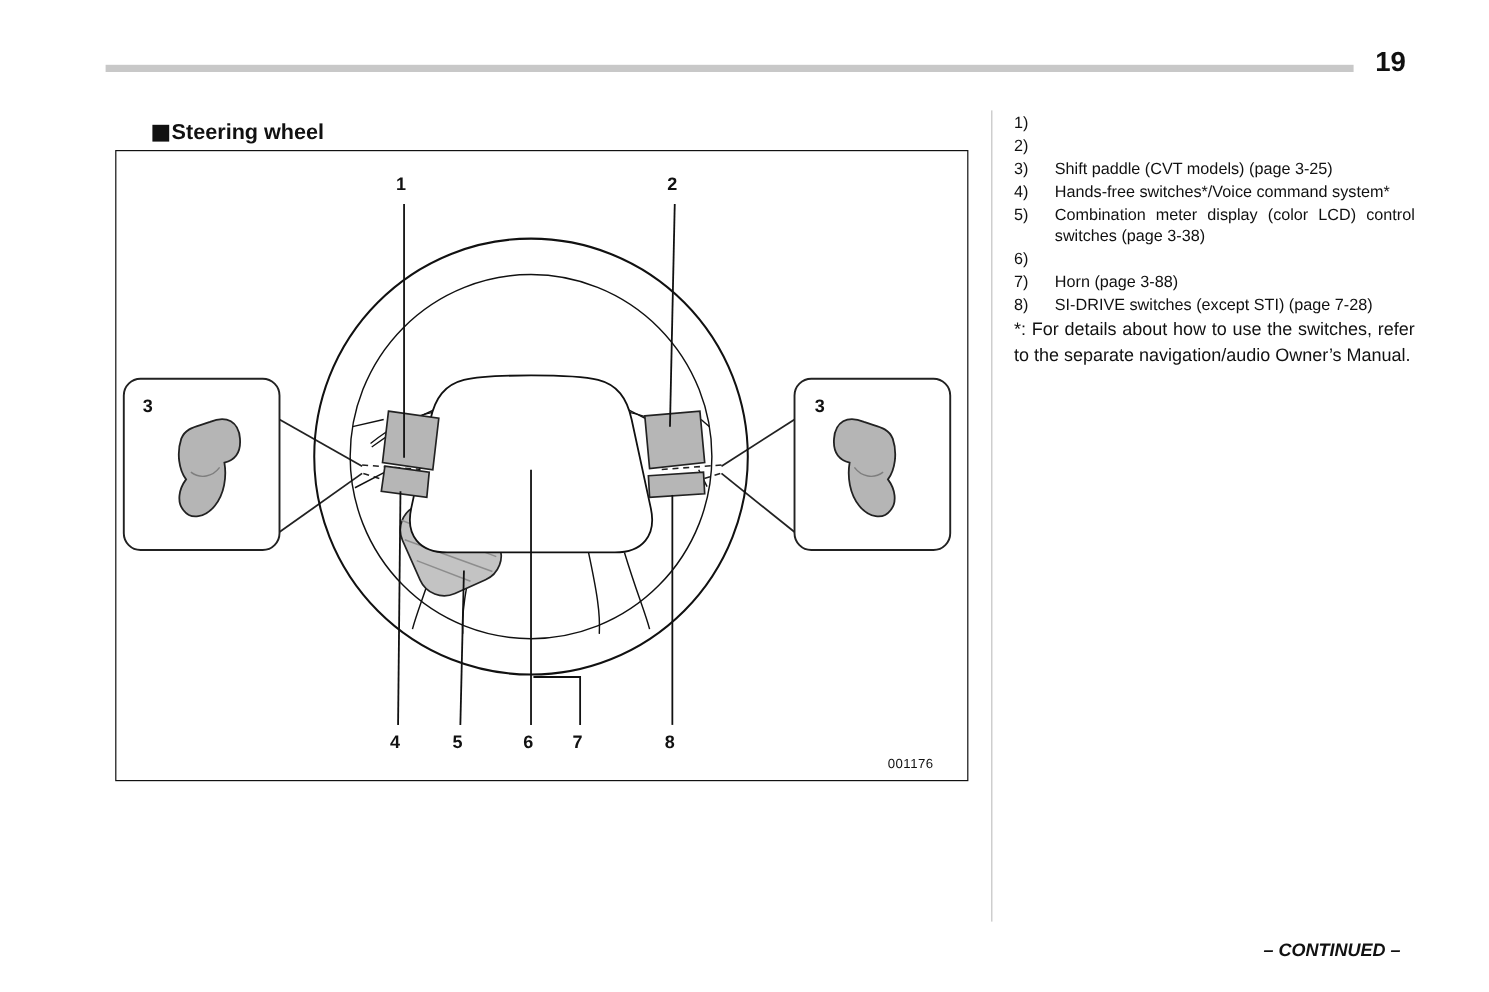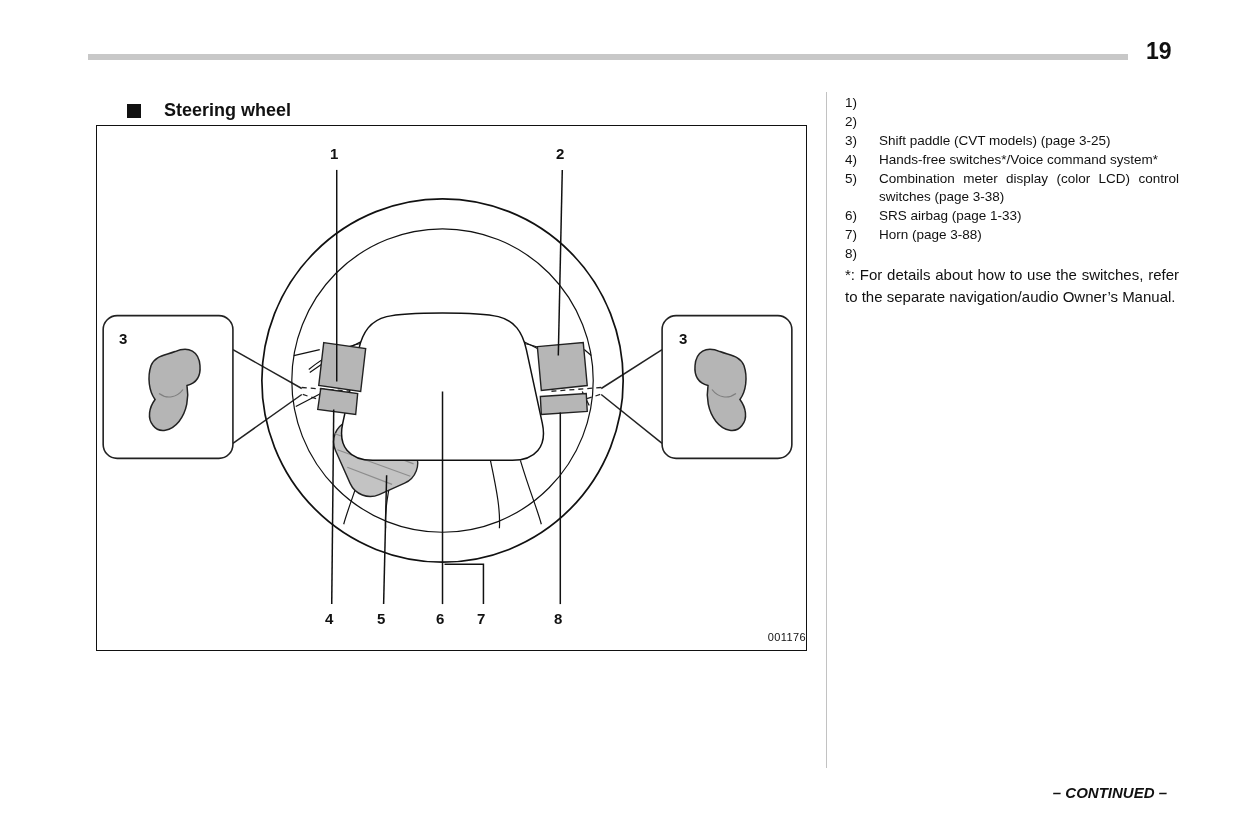--- a/index.html
+++ b/index.html
@@ -4,27 +4,27 @@
 <style>
   * { margin:0; padding:0; box-sizing:border-box; }
   html,body { background:#e9e9e9; }
   body { font-family:"Liberation Sans", sans-serif; color:#111; }
   .page {
     position:relative; width:1241px; height:827px; background:#ffffff;
     margin:0 auto; overflow:hidden;
   }
   .top-rule { position:absolute; left:88px; top:54px; width:1040px; height:6px; background:#c8c8c8; }
   .page-number { position:absolute; left:1146px; top:38px; font-size:23px; font-weight:bold; }
-  .section-title { position:absolute; left:96px; top:100px; display:flex; align-items:center; gap:23px;
+  .section-title { position:absolute; left:96px; top:100px; display:flex; align-items:center; gap:2px;
     font-size:18px; font-weight:bold;padding-left:31px; }
   .sq { width:14px; height:14px; background:#111; display:inline-block; }
   .figure-box { position:absolute; left:96px; top:125px; width:711px; height:526px; border:1.6px solid #111; background:#fff; }
   .figure-box svg { position:absolute; left:0; top:0; width:100%; height:100%; }
   .co { position:absolute; font-size:15px; font-weight:bold; line-height:1; }
-  .fig-code { position:absolute; right:0; bottom:7px; font-size:11px; letter-spacing:.4px; }
+  .fig-code { position:absolute; right:28px; bottom:7px; font-size:11px; letter-spacing:.4px; }
   .divider { position:absolute; left:826px; top:92px; width:1px; height:676px; background:#c2c2c2; }
   .right-col { position:absolute; left:845px; top:94px; width:334px; }
   .legend-item { display:flex; font-size:13.5px; line-height:1.4; }
   .legend-item .num { width:23px; flex:none; margin-right:11px; }
   .legend-item .txt { flex:1; text-align:justify; }
   .footnote { font-size:15px; line-height:1.48; text-align:justify; }
   .continued { position:absolute; right:74px; bottom:26px; font-size:15px; font-weight:bold; font-style:italic; }
 </style>
 </head>
 <body>
@@ -143,27 +143,27 @@
     <div class="legend-item">
       <span class="num">4)</span>
       <span class="txt">Hands-free switches*/Voice command system*</span>
     </div>
     <div class="legend-item">
       <span class="num">5)</span>
       <span class="txt">Combination meter display (color LCD) control switches (page 3-38)</span>
     </div>
     <div class="legend-item">
       <span class="num">6)</span>
-      <span class="txt">SRS airbag (page 1-33)</span>
     </div>
     <div class="legend-item">
       <span class="num">7)</span>
       <span class="txt">Horn (page 3-88)</span>
     </div>
     <div class="legend-item">
       <span class="num">8)</span>
+      <span class="txt">SI-DRIVE switches (except STI) (page 7-28)</span>
     </div>
     <p class="footnote">*: For details about how to use the switches, refer to the separate navigation/audio Owner’s Manual.</p>
   </div>
 
   <div class="continued">– CONTINUED –</div>
 
 </div>
 
 </body></html>

